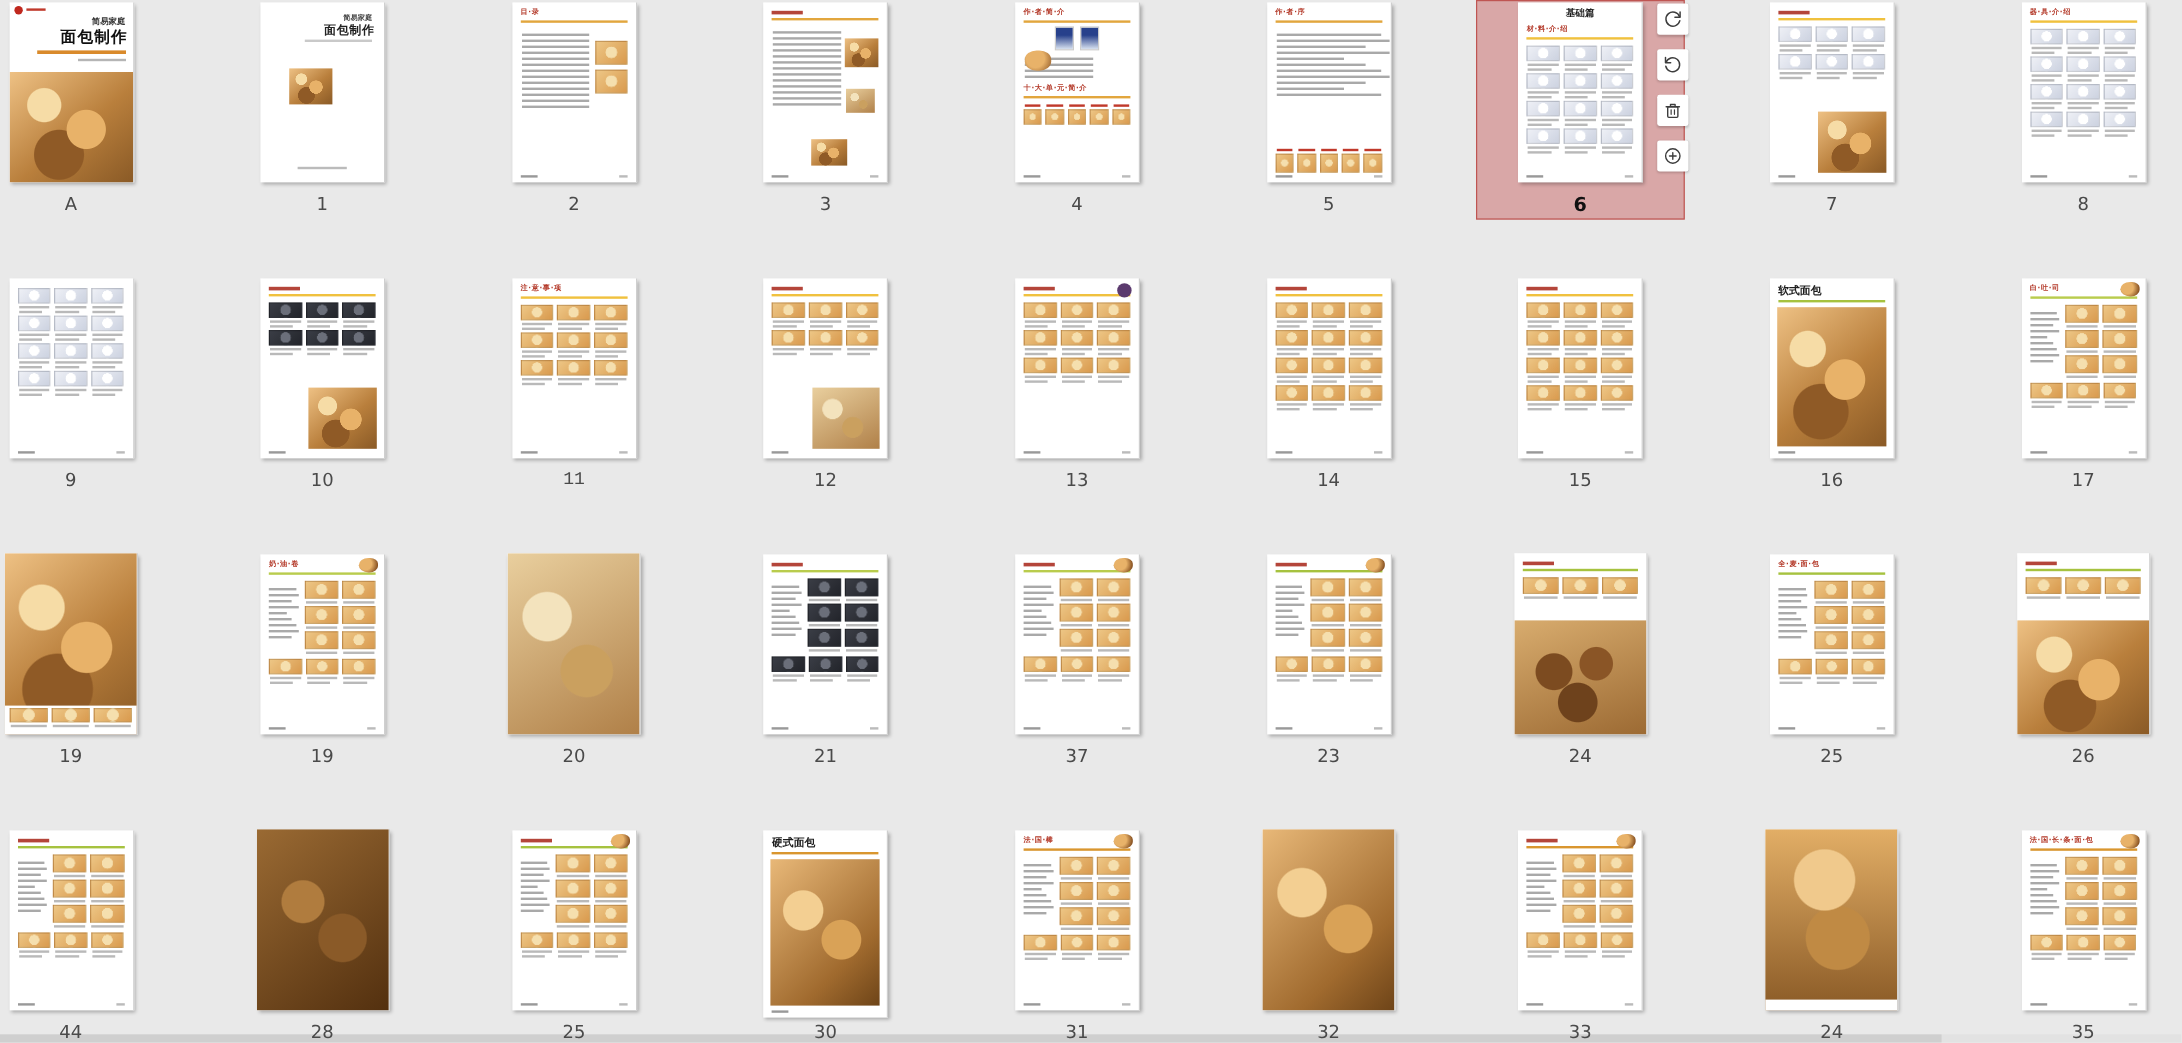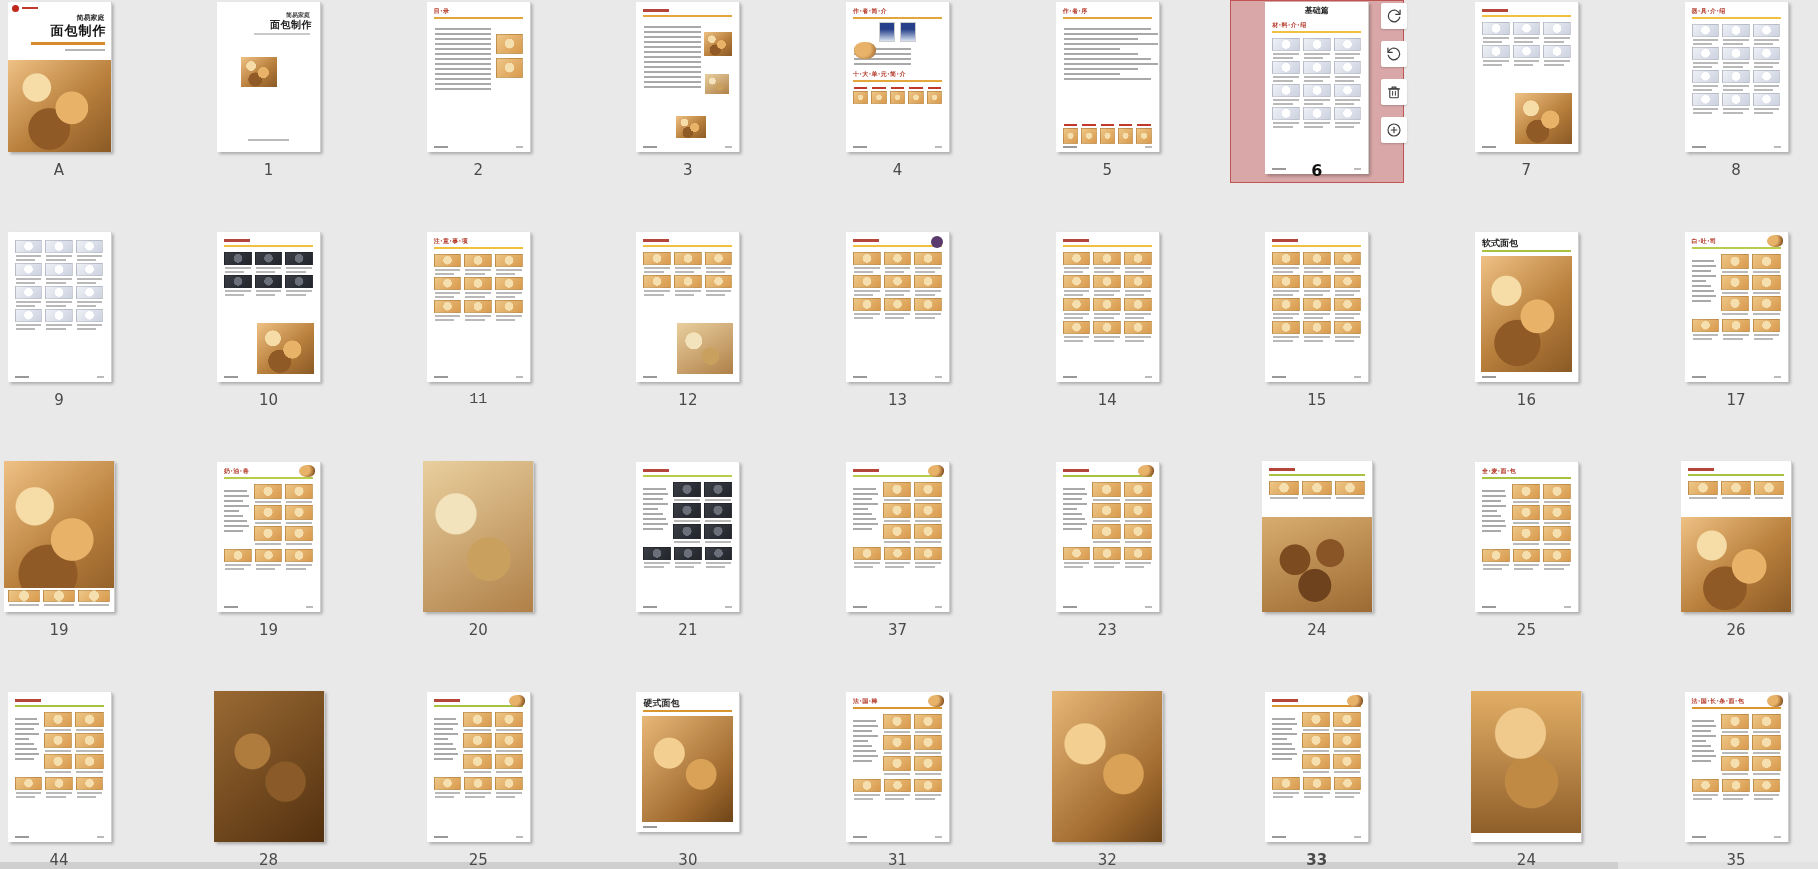--- a/index.html
+++ b/index.html
@@ -279,21 +279,21 @@
               <div class="redcap"></div>
               <div class="ph warm"></div>
             </div>
           </div>
           <div class="pfoot"></div>
           <div class="pnum"></div>
         </div>
       </div>
       <div class="lbl" style="left: 1077.2px; top: 161px; z-index: 3;">5</div>
       <div class="selbox" style="left: 1229.8px; top: 0px; width: 174px; height: 183px; background: rgb(217, 167, 167); border-color: rgb(191, 85, 82);"></div>
-      <div class="page" style="left: 1265.3px; top: 2px; width: 103px; height: 172px; z-index: 2;">
+      <div class="page" style="left: 1265.3px; top: 2px; width: 103px; height: 150px; z-index: 2;">
         <div class="art">
           <div class="center-title">基础篇</div>
           <div class="hdr">材·料·介·绍</div>
           <div class="rule" style="background: rgb(240, 193, 62);"></div>
           <div class="cells">
             <div class="gc">
               <div class="ph cool"></div>
               <div class="cap"></div>
               <div class="cap c2"></div>
             </div>
@@ -1499,21 +1499,21 @@
               <div class="ph warm"></div>
               <div class="cap"></div>
               <div class="cap c2"></div>
             </div>
           </div>
           <div class="pfoot"></div>
           <div class="pnum"></div>
         </div>
       </div>
       <div class="lbl" style="left: 448.3px; top: 851px; z-index: 3;">25</div>
-      <div class="page" style="left: 636.4px; top: 692px; width: 103px; height: 140px; z-index: 2;">
+      <div class="page" style="left: 636.4px; top: 692px; width: 103px; height: 156px; z-index: 2;">
         <div class="art">
           <div class="big-title">硬式面包</div>
           <div class="rule" style="background: rgb(217, 150, 47);"></div>
           <div class="photo crusty chphoto"></div>
           <div class="pfoot"></div>
         </div>
       </div>
       <div class="lbl" style="left: 657.9px; top: 851px; z-index: 3;">30</div>
       <div class="page" style="left: 846px; top: 692px; width: 103px; height: 150px; z-index: 2;">
         <div class="art">
@@ -1649,21 +1649,21 @@
             <div class="gc">
               <div class="ph warm"></div>
               <div class="cap"></div>
               <div class="cap c2"></div>
             </div>
           </div>
           <div class="pfoot"></div>
           <div class="pnum"></div>
         </div>
       </div>
-      <div class="lbl" style="left: 1286.8px; top: 851px; z-index: 3; font-weight: bold;">33</div>
+      <div class="lbl" style="left: 1286.8px; top: 851px; z-index: 3;">33</div>
       <div class="page" style="left: 1471.4px; top: 691px; width: 110px; height: 151px; z-index: 2;">
         <div class="art">
           <div class="photo basket" style="inset: 0px;"></div>
           <div class="strip plain"></div>
         </div>
       </div>
       <div class="lbl" style="left: 1496.4px; top: 851px; z-index: 3;">24</div>
       <div class="page" style="left: 1684.5px; top: 692px; width: 103px; height: 150px; z-index: 2;">
         <div class="art">
           <div class="hdr">法·国·长·条·面·包</div>

